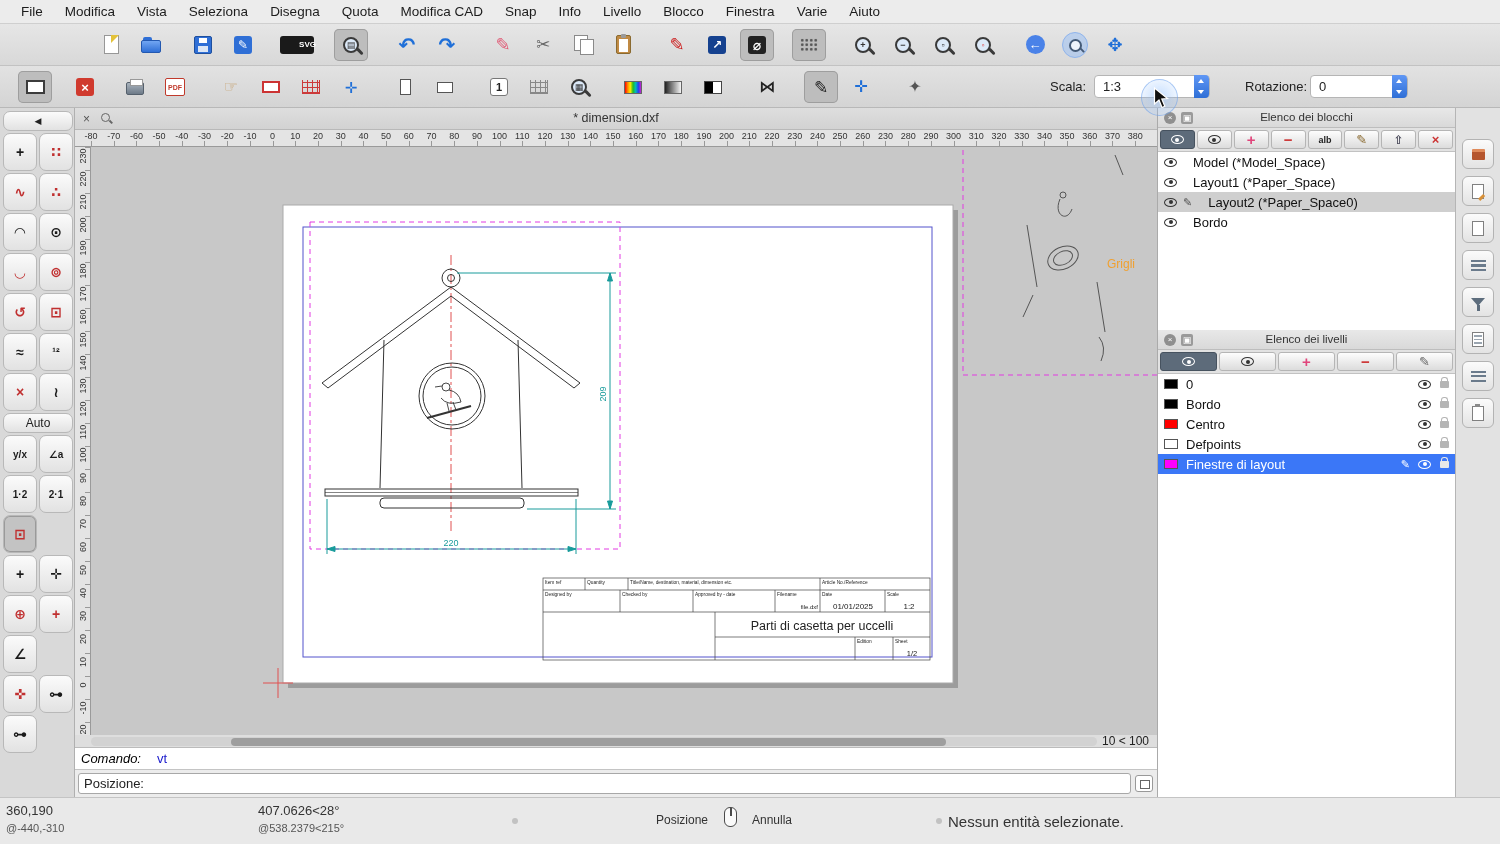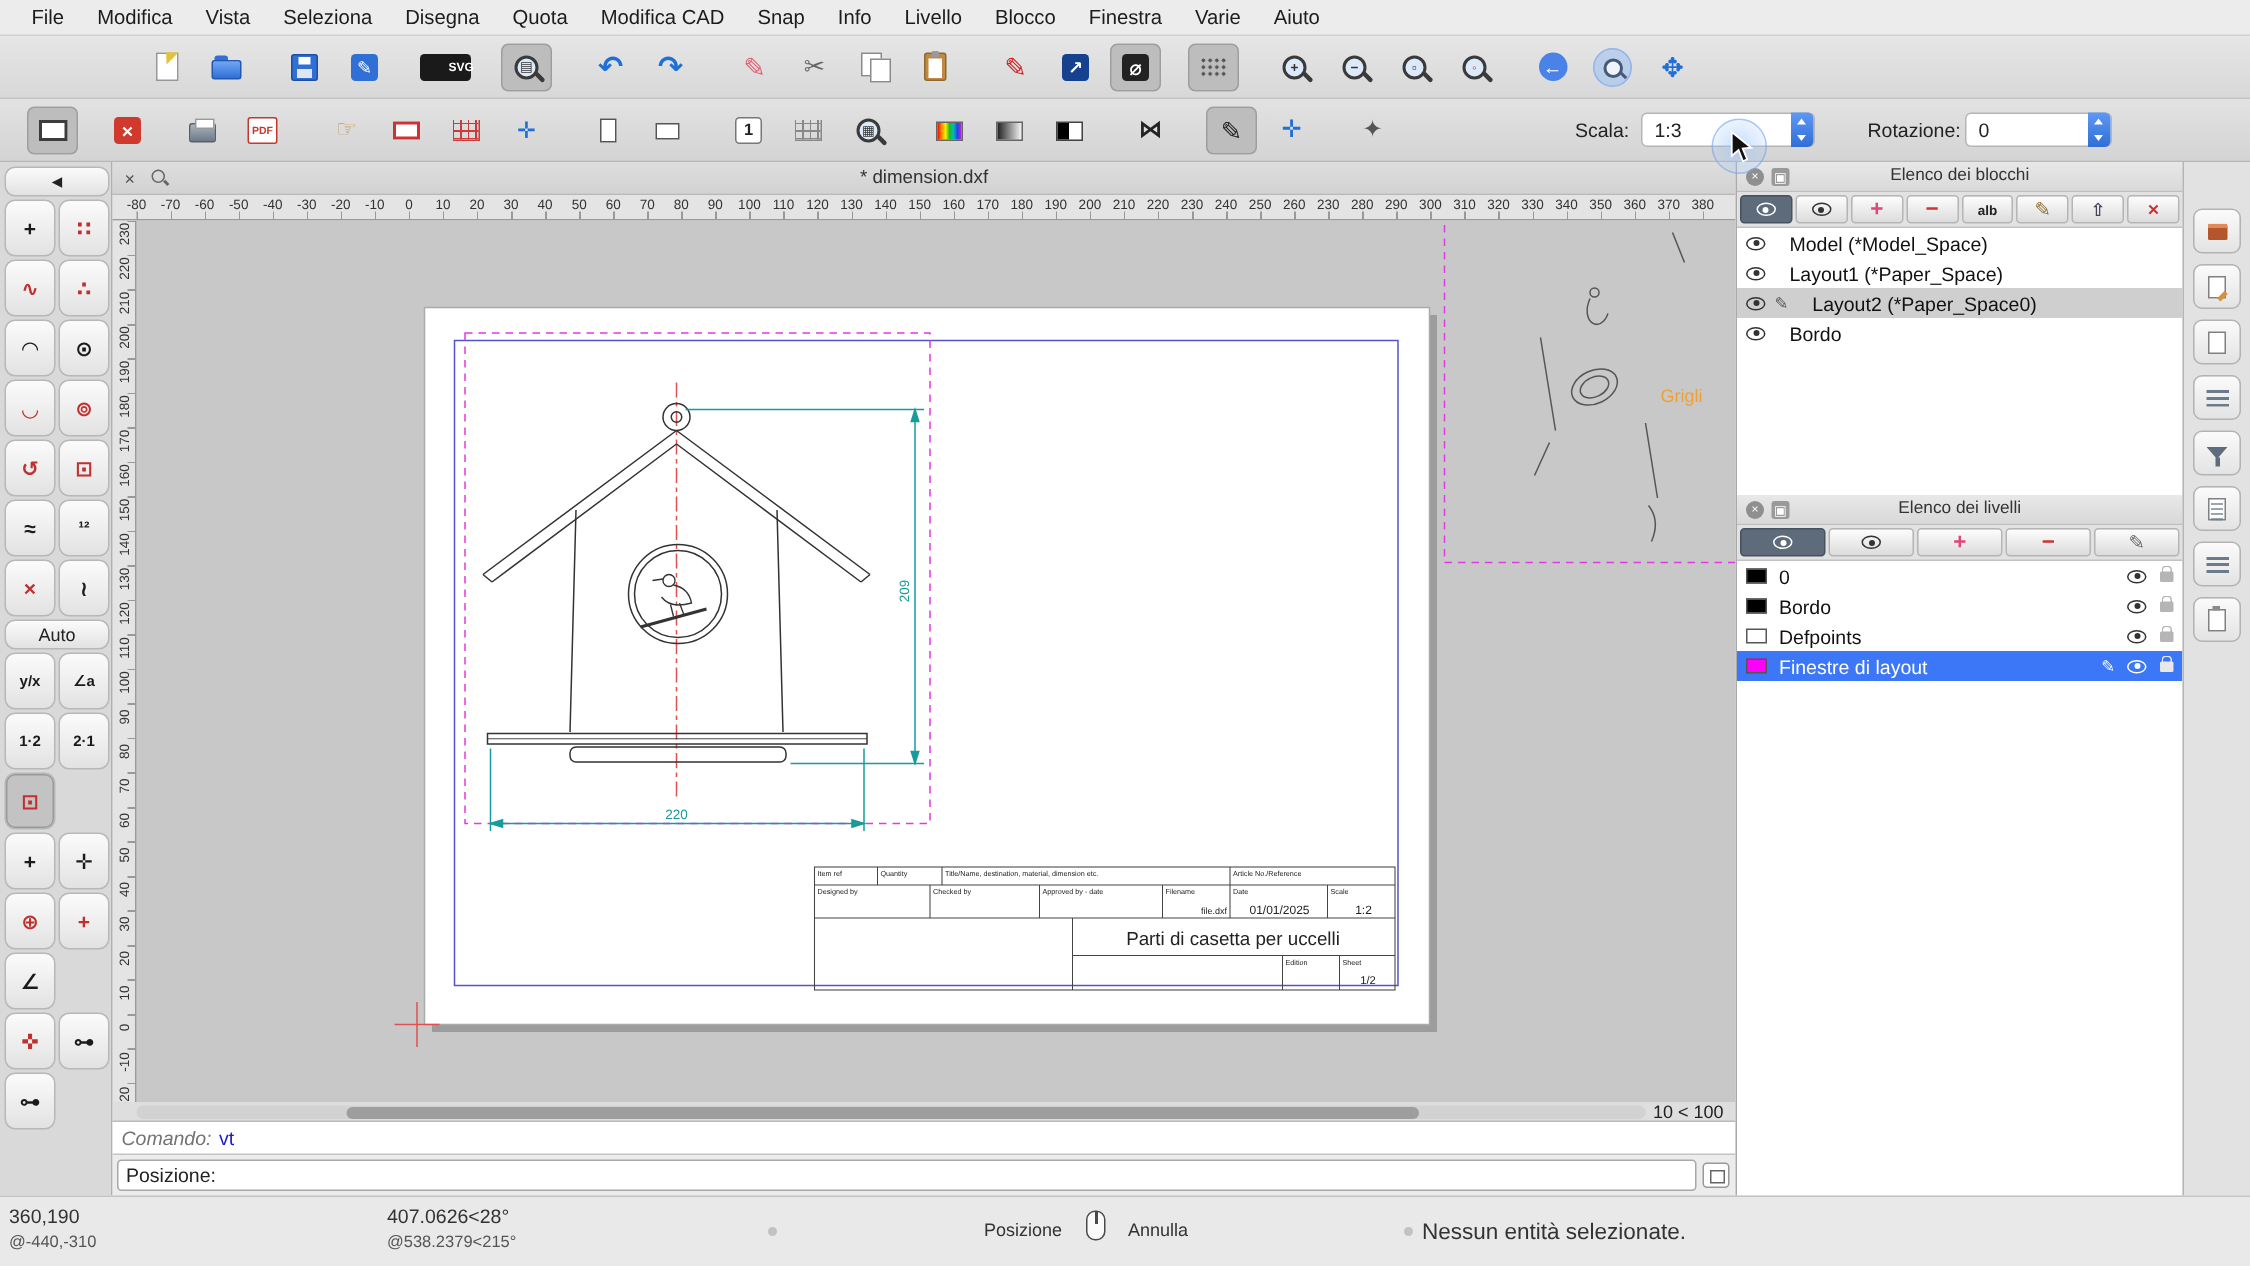--- a/index.html
+++ b/index.html
@@ -123,21 +123,21 @@
               transform:rotate(-90deg); }
   svg text { font-family:"Liberation Sans","DejaVu Sans",sans-serif; }
 
   #scroll-strip { position:relative; height:13px; background:#dedede; border-bottom:1px solid #bbb;text-align:right; }
   #hscroll-track { position:absolute; left:16px; right:60px; top:2px; height:9px; background:#d2d2d2; border-radius:5px; }
   #hscroll-thumb { position:absolute; left:140px; width:715px; top:0.5px; height:8px; background:#9e9e9e; border-radius:4px; }
   #zoom-indicator { position:absolute; right:8px; top:0; font-size:12px; color:#222; line-height:13px; }
 
   #command-line { position:relative; height:22px; background:#fff; border-bottom:1px solid #c4c4c4;
                   display:flex; align-items:center; padding-left:6px; font-size:13px; }
-  #cmd-label { color:#737373; font-style:italic; margin-right:5px; }
+  #cmd-label { color:#000000; font-style:italic; margin-right:16px; }
   #cmd-value { color:#1a1acc; }
   #position-row { position:relative; height:27px; background:#ececec; }
   #position-field { position:absolute; left:3px; top:3px; right:26px; height:21px; background:#fff;
                     border:1px solid #a8a8a8; border-radius:3px; display:flex; align-items:center;
                     padding-left:5px; font-size:13px; color:#222; }
   #position-btn { position:absolute; right:4px; top:5px; width:18px; height:17px; background:#fff;
                   border:1px solid #999; border-radius:3px; }
   #position-btn::after { content:""; position:absolute; left:4px; top:4px; width:8px; height:7px; border:1.5px solid #666; }
 
   
@@ -699,20 +699,26 @@
               <span class="mini-eye"></span>
               <span class="mini-lock"></span>
             </div>
             <div class="layer-row">
               <span class="swatch" style="background: rgb(0, 0, 0);"></span>
               <span class="row-label">Bordo</span>
               <span class="mini-eye"></span>
               <span class="mini-lock"></span>
             </div>
             <div class="layer-row">
+              <span class="swatch" style="background: rgb(255, 0, 0);"></span>
+              <span class="row-label">Centro</span>
+              <span class="mini-eye"></span>
+              <span class="mini-lock"></span>
+            </div>
+            <div class="layer-row">
               <span class="swatch" style="background: rgb(255, 255, 255);"></span>
               <span class="row-label">Defpoints</span>
               <span class="mini-eye"></span>
               <span class="mini-lock"></span>
             </div>
             <div class="layer-row selected">
               <span class="swatch" style="background: rgb(255, 0, 255);"></span>
               <span class="row-label">Finestre di layout</span>
               <span class="row-pen">✎</span>
               <span class="mini-eye"></span>

